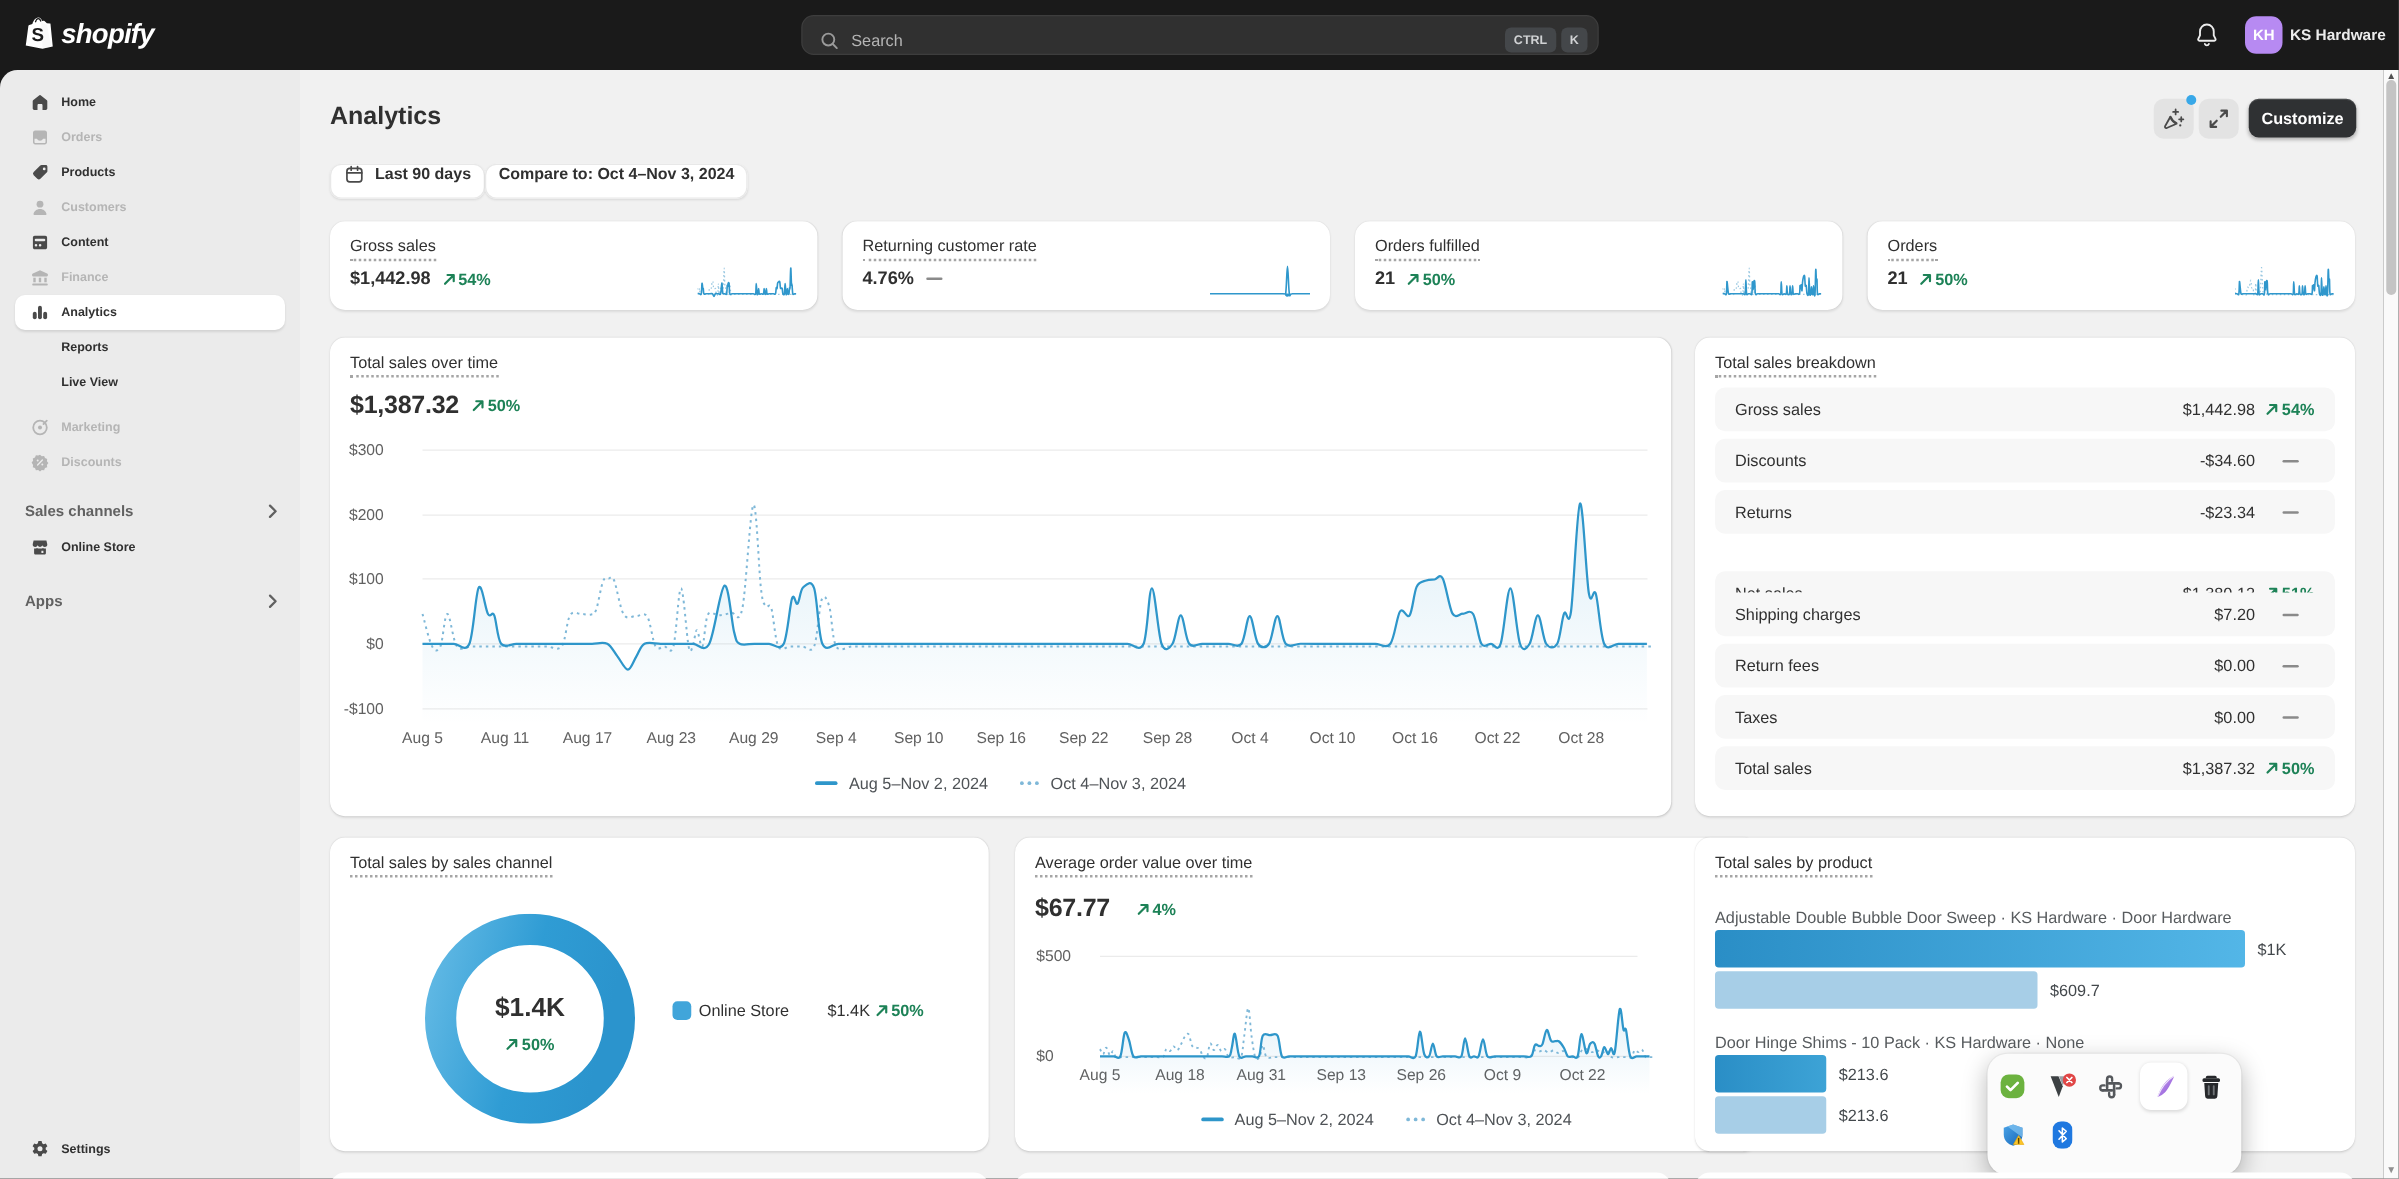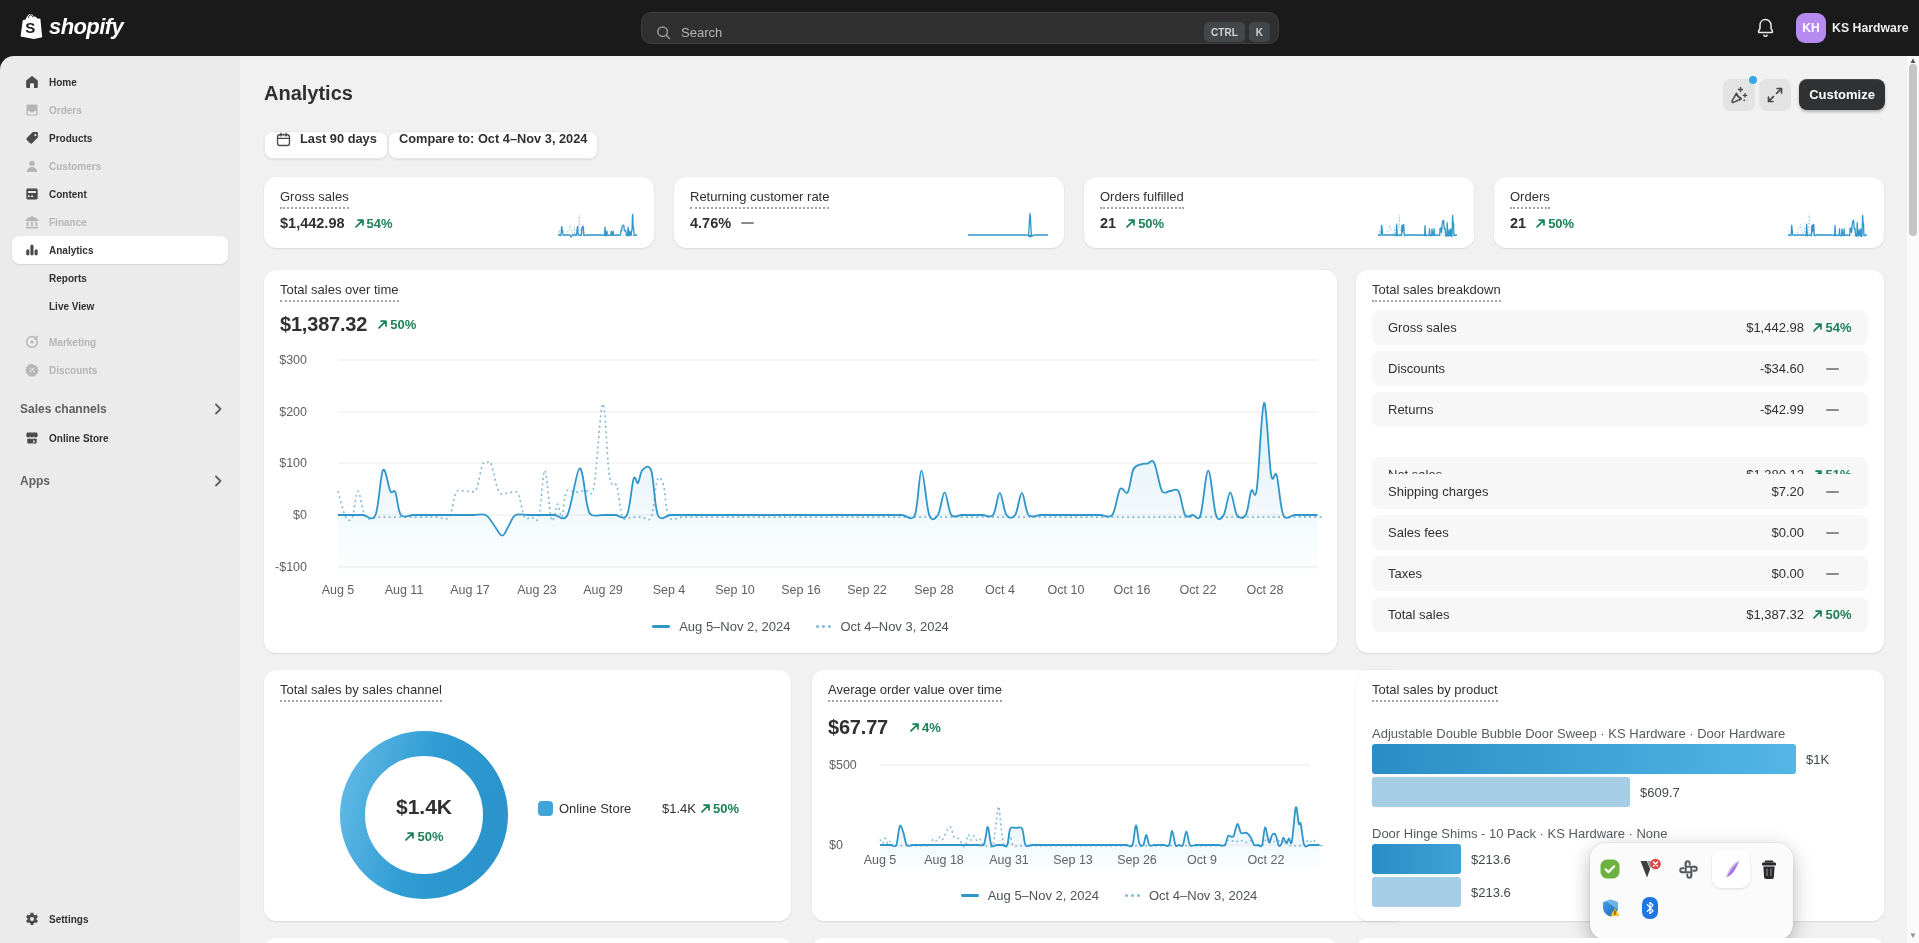--- a/index.html
+++ b/index.html
@@ -363,21 +363,21 @@
   </div>
 <div class="brow" style="top:351px">
     <span class="l">Discounts</span>
     <span class="v">-$34.60</span>
     <span class="c">
       <span class="dash"></span>
     </span>
   </div>
 <div class="brow" style="top:392px">
     <span class="l">Returns</span>
-    <span class="v">-$42.99</span>
+    <span class="v">-$23.34</span>
     <span class="c">
       <span class="dash"></span>
     </span>
   </div>
 <div class="brow" style="top:457px">
     <span class="l">Net sales</span>
     <span class="v">$1,380.12</span>
     <span class="c">
       <span class="pct"><svg width="11" height="11" viewBox="0 0 12 12" fill="none" stroke="#1d8257" stroke-width="1.9" stroke-linecap="round" stroke-linejoin="round">
           <path d="M2.2 9.8 9.6 2.4M4.4 2.2h5.4v5.4"></path>
@@ -385,21 +385,21 @@
     </span>
   </div>
 <div class="brow" style="top:474px">
     <span class="l">Shipping charges</span>
     <span class="v">$7.20</span>
     <span class="c">
       <span class="dash"></span>
     </span>
   </div>
 <div class="brow" style="top:515px">
-    <span class="l">Sales fees</span>
+    <span class="l">Return fees</span>
     <span class="v">$0.00</span>
     <span class="c">
       <span class="dash"></span>
     </span>
   </div>
 <div class="brow" style="top:556px">
     <span class="l">Taxes</span>
     <span class="v">$0.00</span>
     <span class="c">
       <span class="dash"></span>

